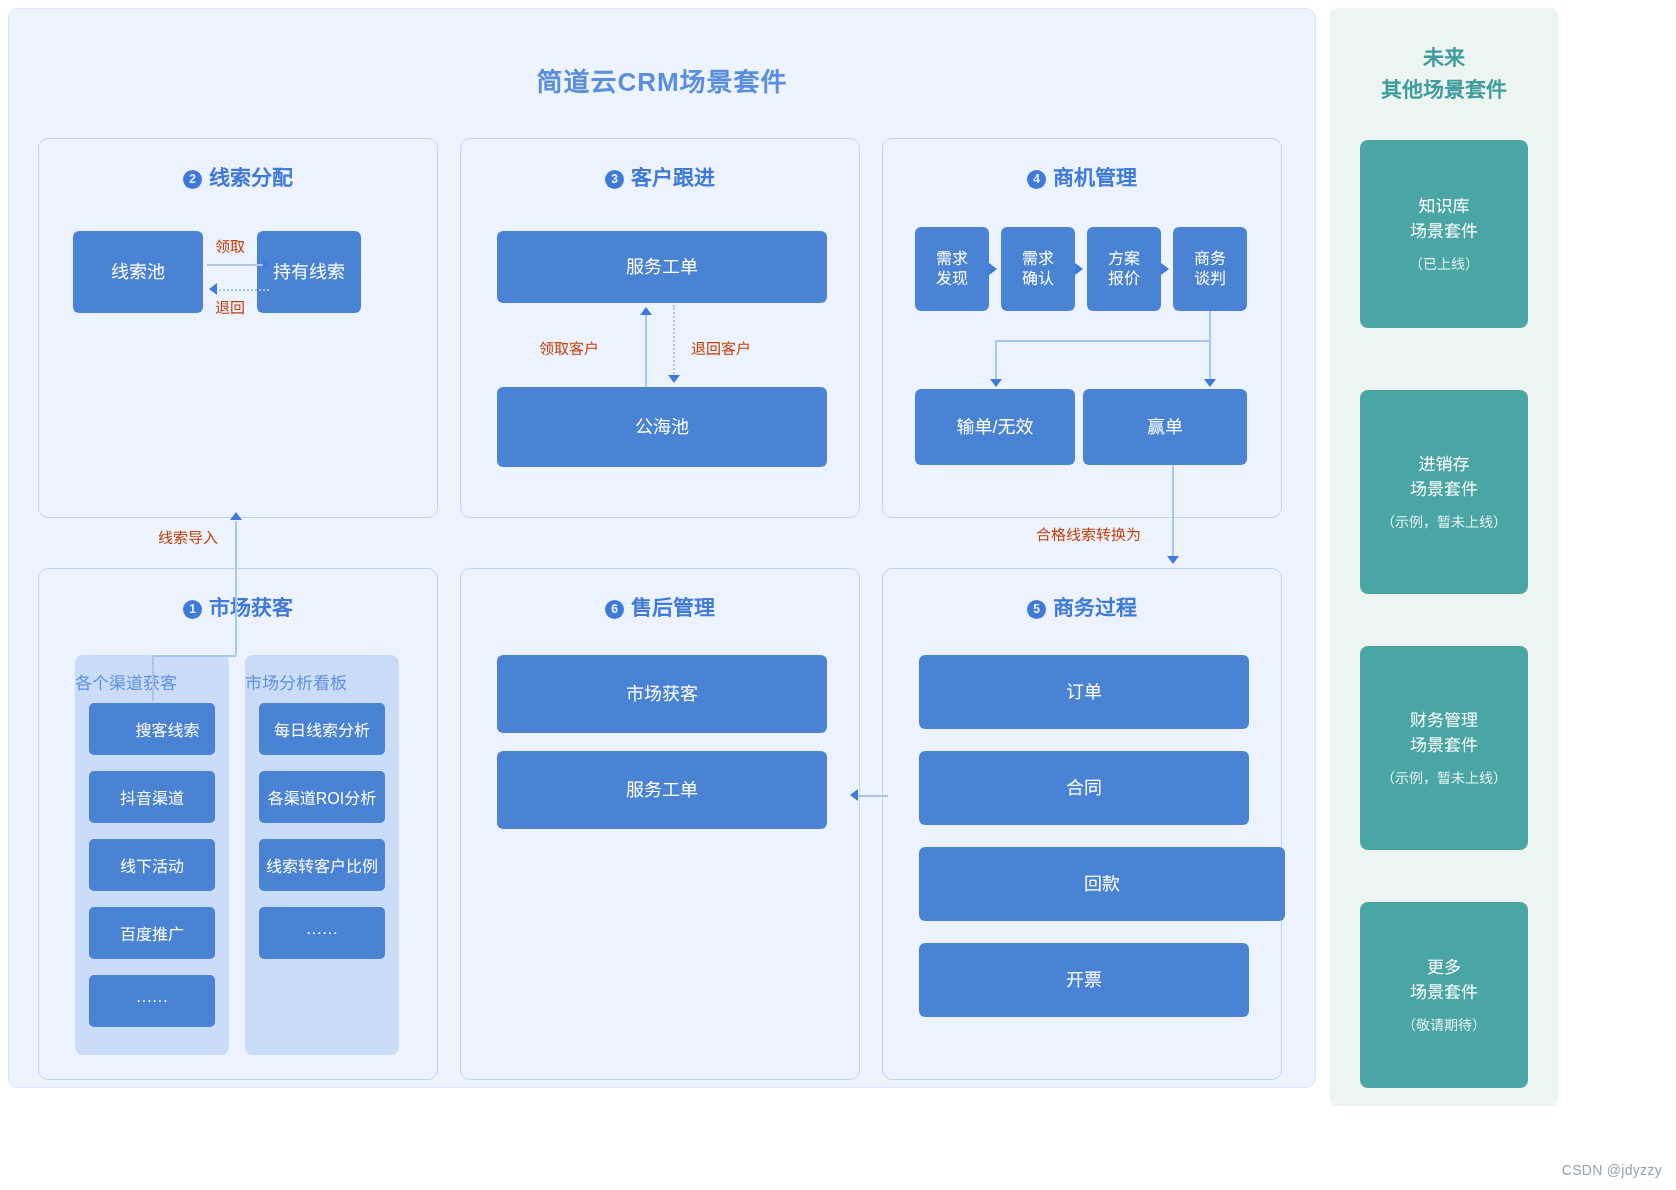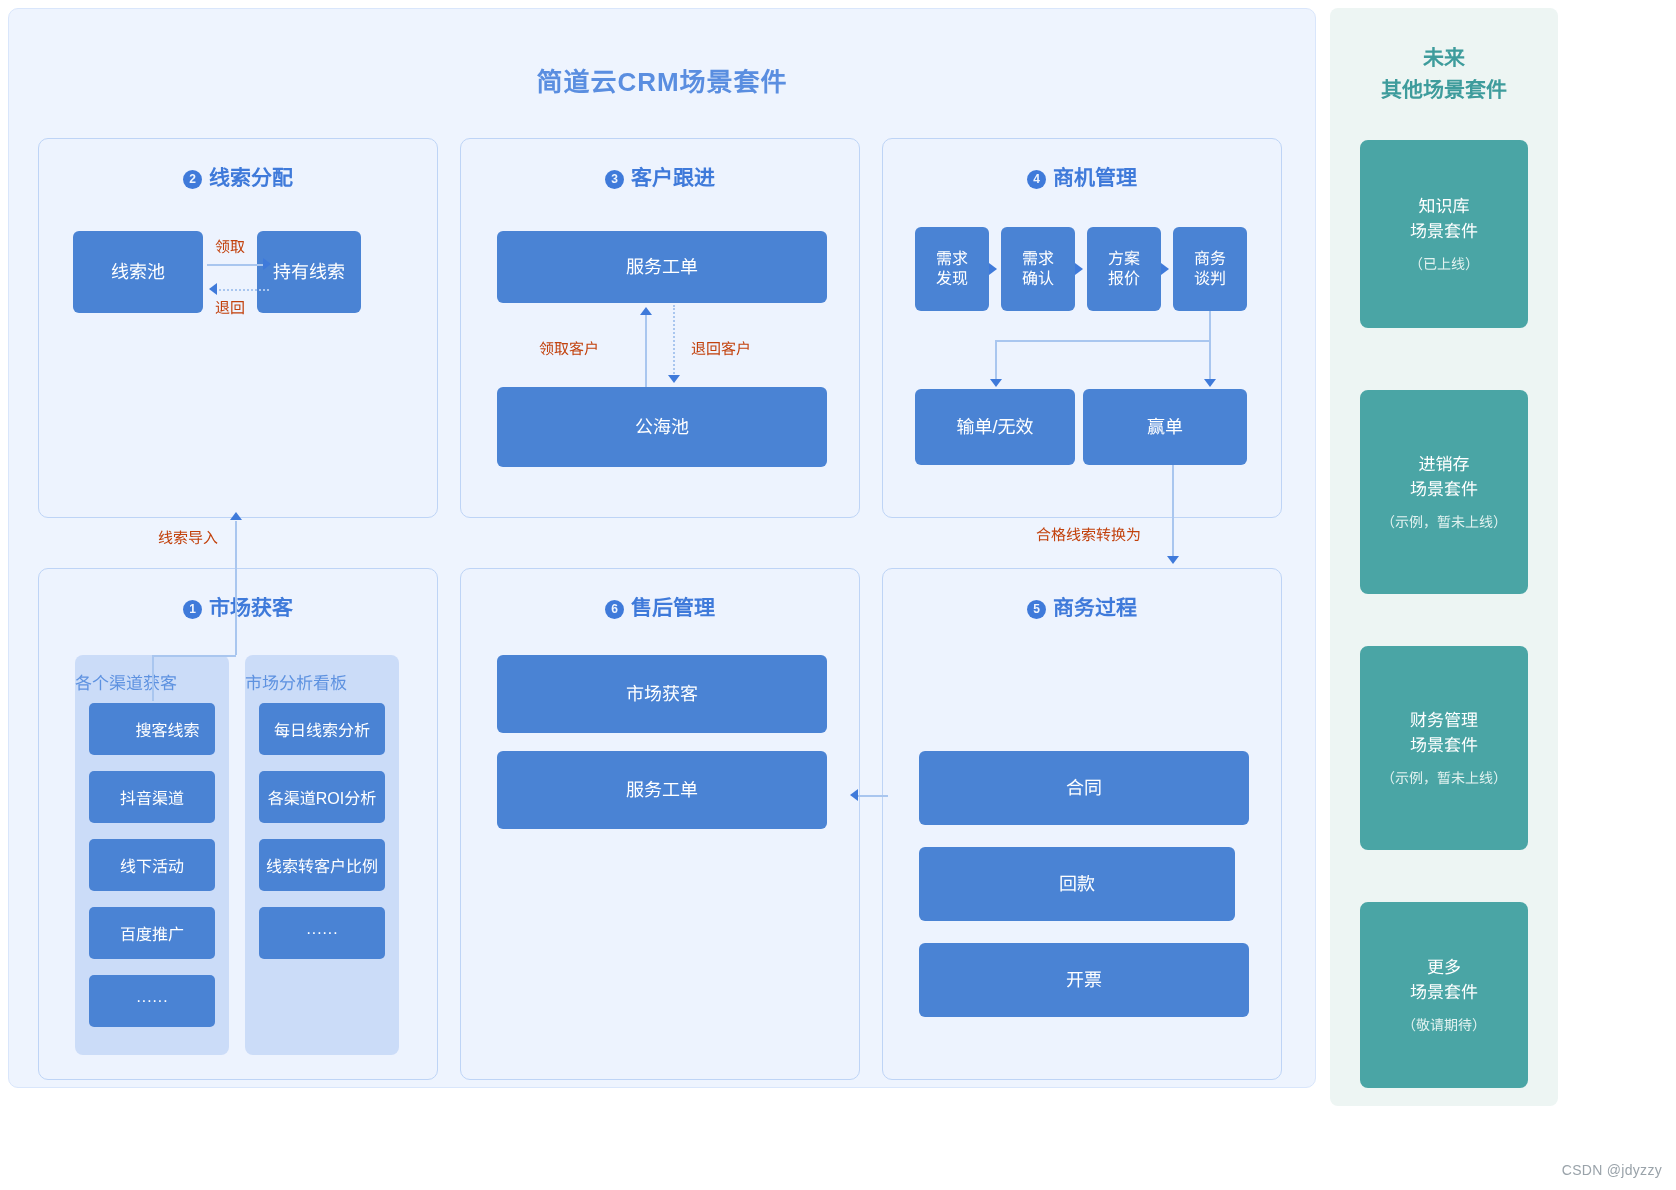--- a/index.html
+++ b/index.html
@@ -208,22 +208,23 @@
       <span class="num">6</span><span>售后管理</span>
     </div>
     <div class="node" style="left:36px;top:86px;width:330px;height:78px;">市场获客</div>
     <div class="node" style="left:36px;top:182px;width:330px;height:78px;">服务工单</div>
   </div>
 
   <div class="panel" id="panel-biz">
     <div class="panel-title">
       <span class="num">5</span><span>商务过程</span>
     </div>
+    <div class="node" style="left:36px;top:86px;width:330px;height:74px;">订单</div>
     <div class="node" style="left:36px;top:182px;width:330px;height:74px;">合同</div>
-    <div class="node" style="left:36px;top:278px;width:316px;height:74px;">回款</div>
+    <div class="node" style="left:36px;top:278px;width:366px;height:74px;">回款</div>
     <div class="node" style="left:36px;top:374px;width:330px;height:74px;">开票</div>
   </div>
 
   <div class="ln v" style="left:152px;top:655px;height:46px;"></div>
   <div class="ln h" style="left:152px;top:655px;width:84px;"></div>
   <div class="ln v" style="left:235px;top:521px;height:134px;"></div>
   <div class="arw u" style="left:230px;top:512px;"></div>
   <div class="edge-label" style="left:158px;top:526px;">线索导入</div>
 
   <div class="ln v" style="left:1172px;top:465px;height:95px;"></div>

